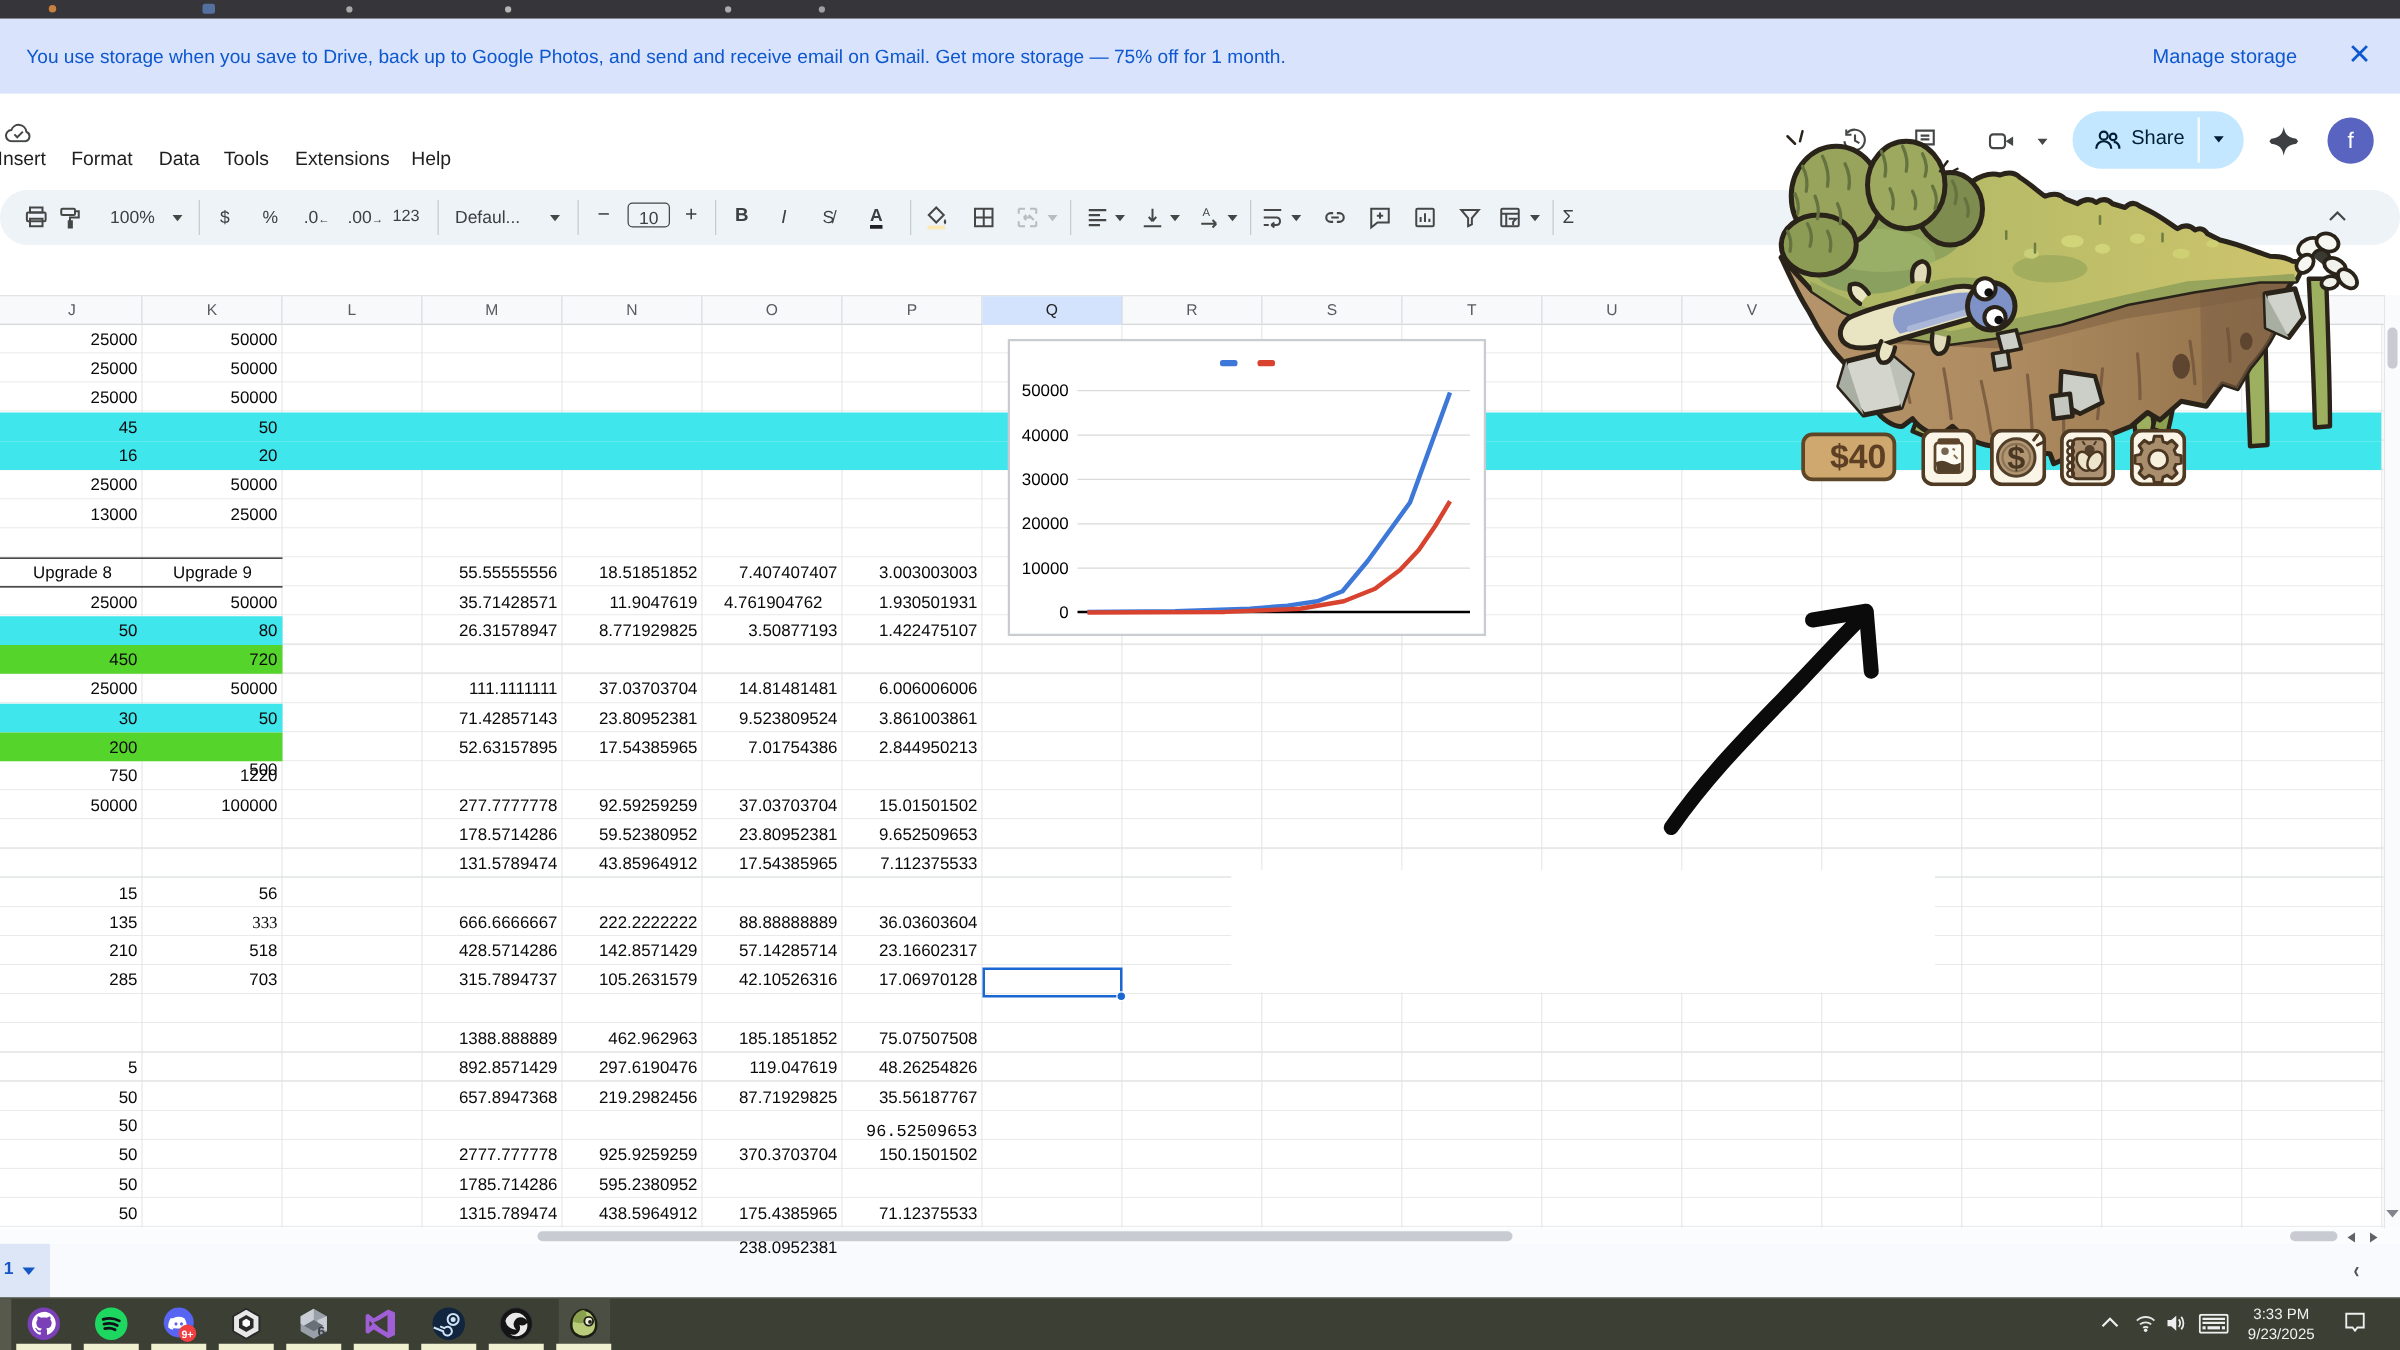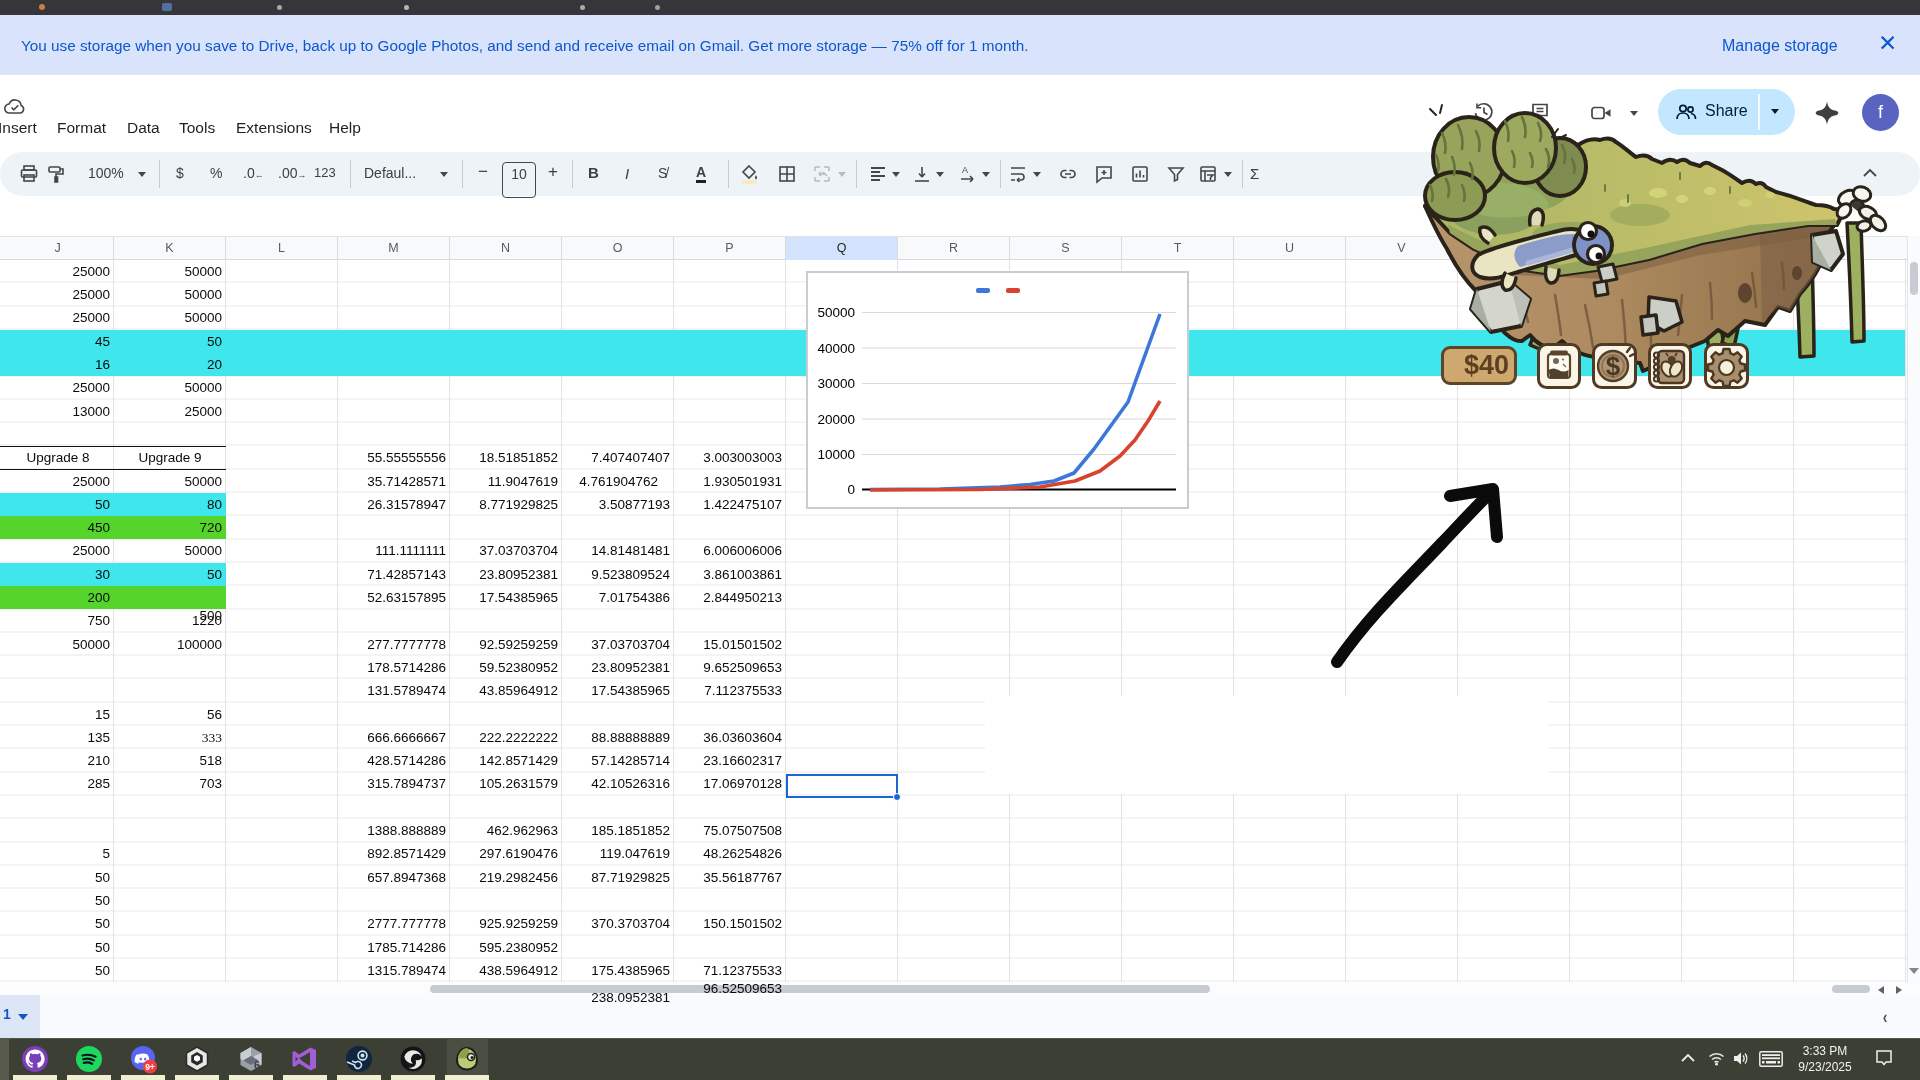--- a/index.html
+++ b/index.html
@@ -19,21 +19,21 @@
 .ti13 { font-size:13px; }
 .ti15 { font-size:15px; }
 .ti16 { font-size:17px; top:10px; }
 .tib { font-weight:bold; font-size:15px; top:12px; }
 .tiA { font-weight:bold; font-size:14px; border-bottom:3px solid #202124; line-height:15px; }
 .tsvg { position:absolute; top:12px; }
 .caret { position:absolute; top:20px; width:0; height:0; border-left:4.5px solid transparent;
   border-right:4.5px solid transparent; border-top:5px solid #444746; }
 .caretg { border-top-color:#b8bcbf; }
 .tdiv { position:absolute; top:8px; width:1px; height:28px; background:#c7cbce; }
-.fontbox { position:absolute; left:502px; top:10px; width:34px; height:36px; border:1px solid #444746;
+.fontbox { position:absolute; left:502px; top:10px; width:34px; height:20px; border:1px solid #444746;
   border-radius:4px; font-size:14px; color:#3c4043; text-align:center; line-height:22px; }
 #sharebtn { position:absolute; left:1658px; top:89px; width:137px; height:46px; background:#c3e7fe;
   border-radius:23px; color:#001d35; font-size:16px; font-weight:500; z-index:2;}
 #sharebtn .sdiv { position:absolute; left:100px; top:5px; width:1.5px; height:36px; background:#f6f9fc; }
 #avatar { position:absolute; left:1862px; top:94px; width:37px; height:37px; border-radius:50%;
   background:#5864c0; color:#fff; font-size:18px; text-align:center; line-height:37px; z-index:2;}
 #chead { position:absolute; left:0; top:236px; width:1907px; height:24px; background:#f8f9fa;
   border-top:1px solid #e1e3e6; border-bottom:1px solid #d5d8db; z-index:3; }
 .colh { position:absolute; top:0; width:112px; height:23px; font-size:12.5px; color:#575b5f;
   text-align:center; line-height:23px; border-right:1px solid #dadce0; }
@@ -399,21 +399,21 @@
 <div class="cell" style="left:450.0px;top:865.6px;">219.2982456</div>
 <div class="cell" style="left:562.0px;top:865.6px;">87.71929825</div>
 <div class="cell" style="left:674.0px;top:865.6px;">35.56187767</div>
 <div class="cell" style="left:338.0px;top:912.2px;">2777.777778</div>
 <div class="cell" style="left:450.0px;top:912.2px;">925.9259259</div>
 <div class="cell" style="left:562.0px;top:912.2px;">370.3703704</div>
 <div class="cell" style="left:674.0px;top:912.2px;">150.1501502</div>
 <div class="cell" style="left:338.0px;top:935.5px;">1785.714286</div>
 <div class="cell" style="left:450.0px;top:935.5px;">595.2380952</div>
 <div class="cell" style="left:562.0px;top:986px;">238.0952381</div>
-<div class="cell" style="left:674.0px;top:977px;">96.52509653</div>
+<div class="cell" style="left:674.0px;top:895px;font-family:Liberation Mono, monospace;">96.52509653</div>
 <div class="cell" style="left:338.0px;top:958.8px;">1315.789474</div>
 <div class="cell" style="left:450.0px;top:958.8px;">438.5964912</div>
 <div class="cell" style="left:562.0px;top:958.8px;">175.4385965</div>
 <div class="cell" style="left:674.0px;top:958.8px;">71.12375533</div>
 <div class="cellc" style="left:2.0px;top:446.2px;">Upgrade 8</div>
 <div class="cellc" style="left:114.0px;top:446.2px;">Upgrade 9</div>
 <div id="selbox">
       <div class="handle"></div>
     </div>
 <svg style="position:absolute;left:806px;top:271px;z-index:6;" width="383" height="238" viewBox="0 0 383 238">

